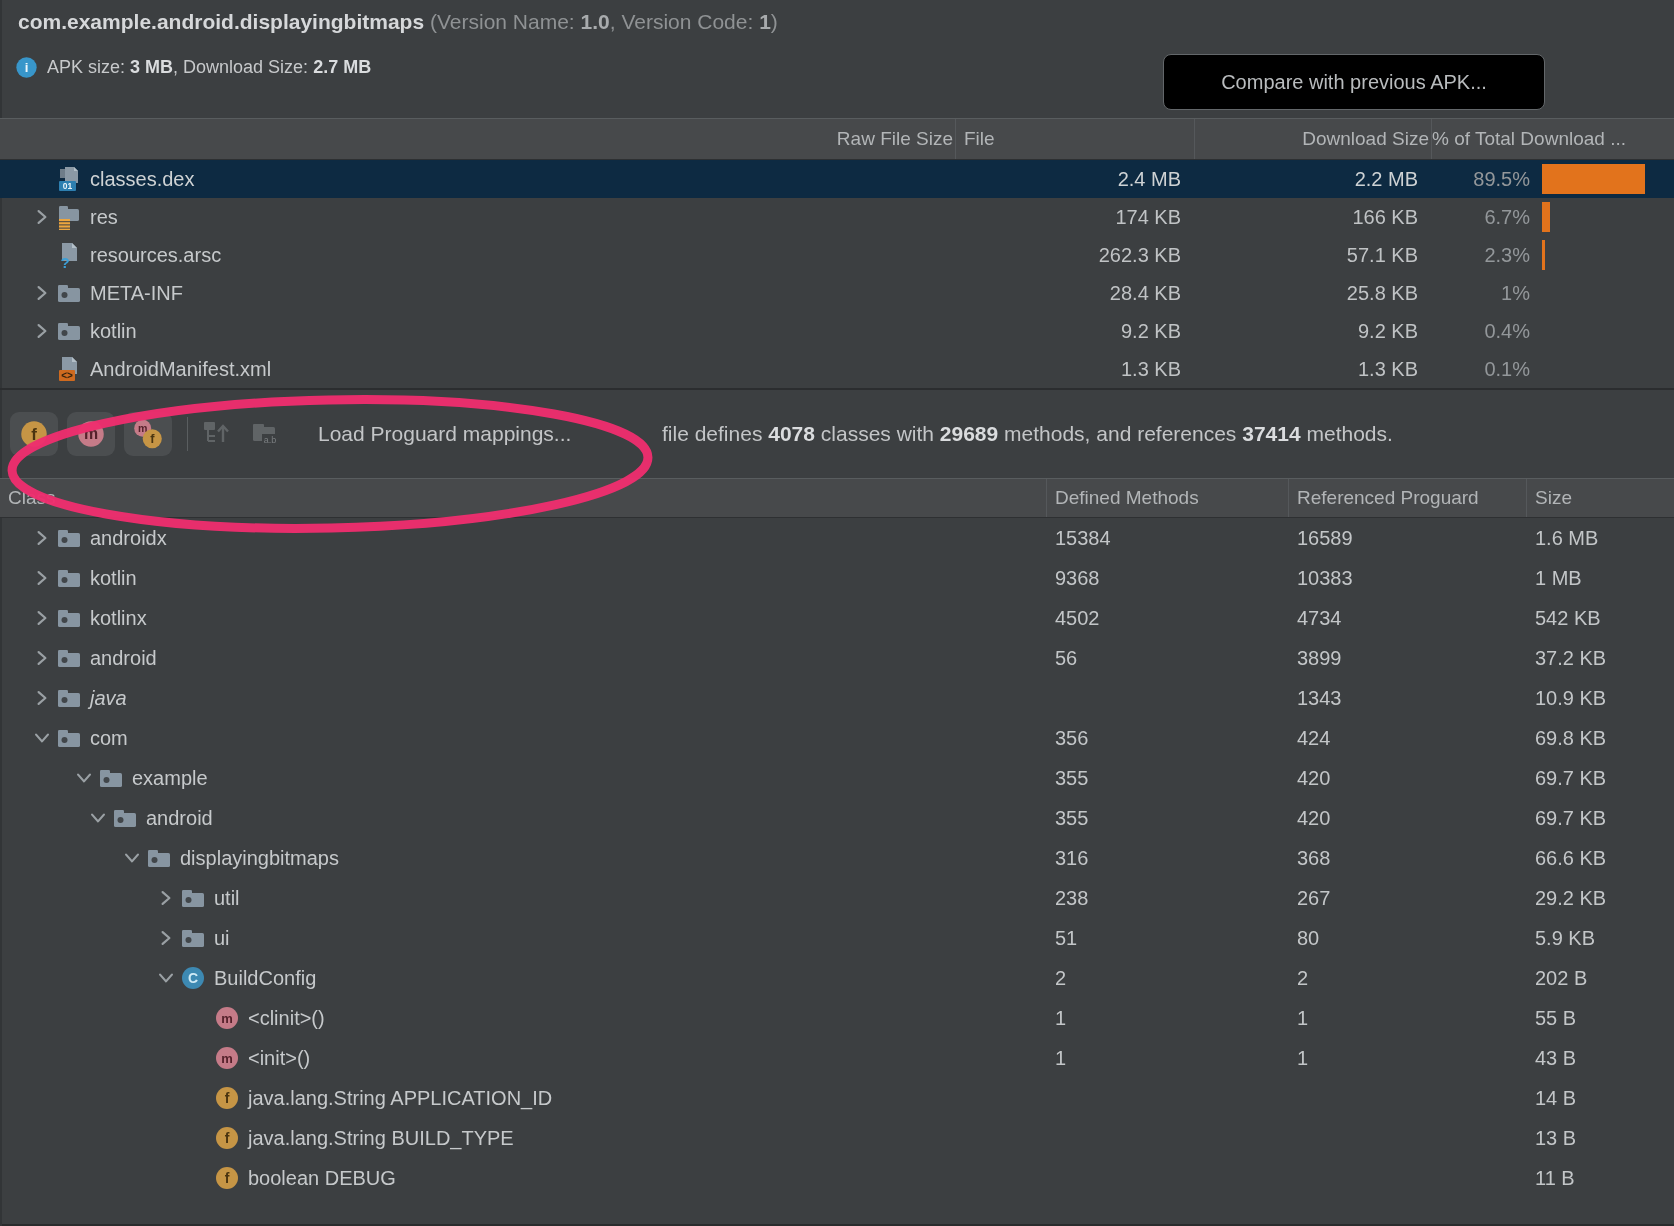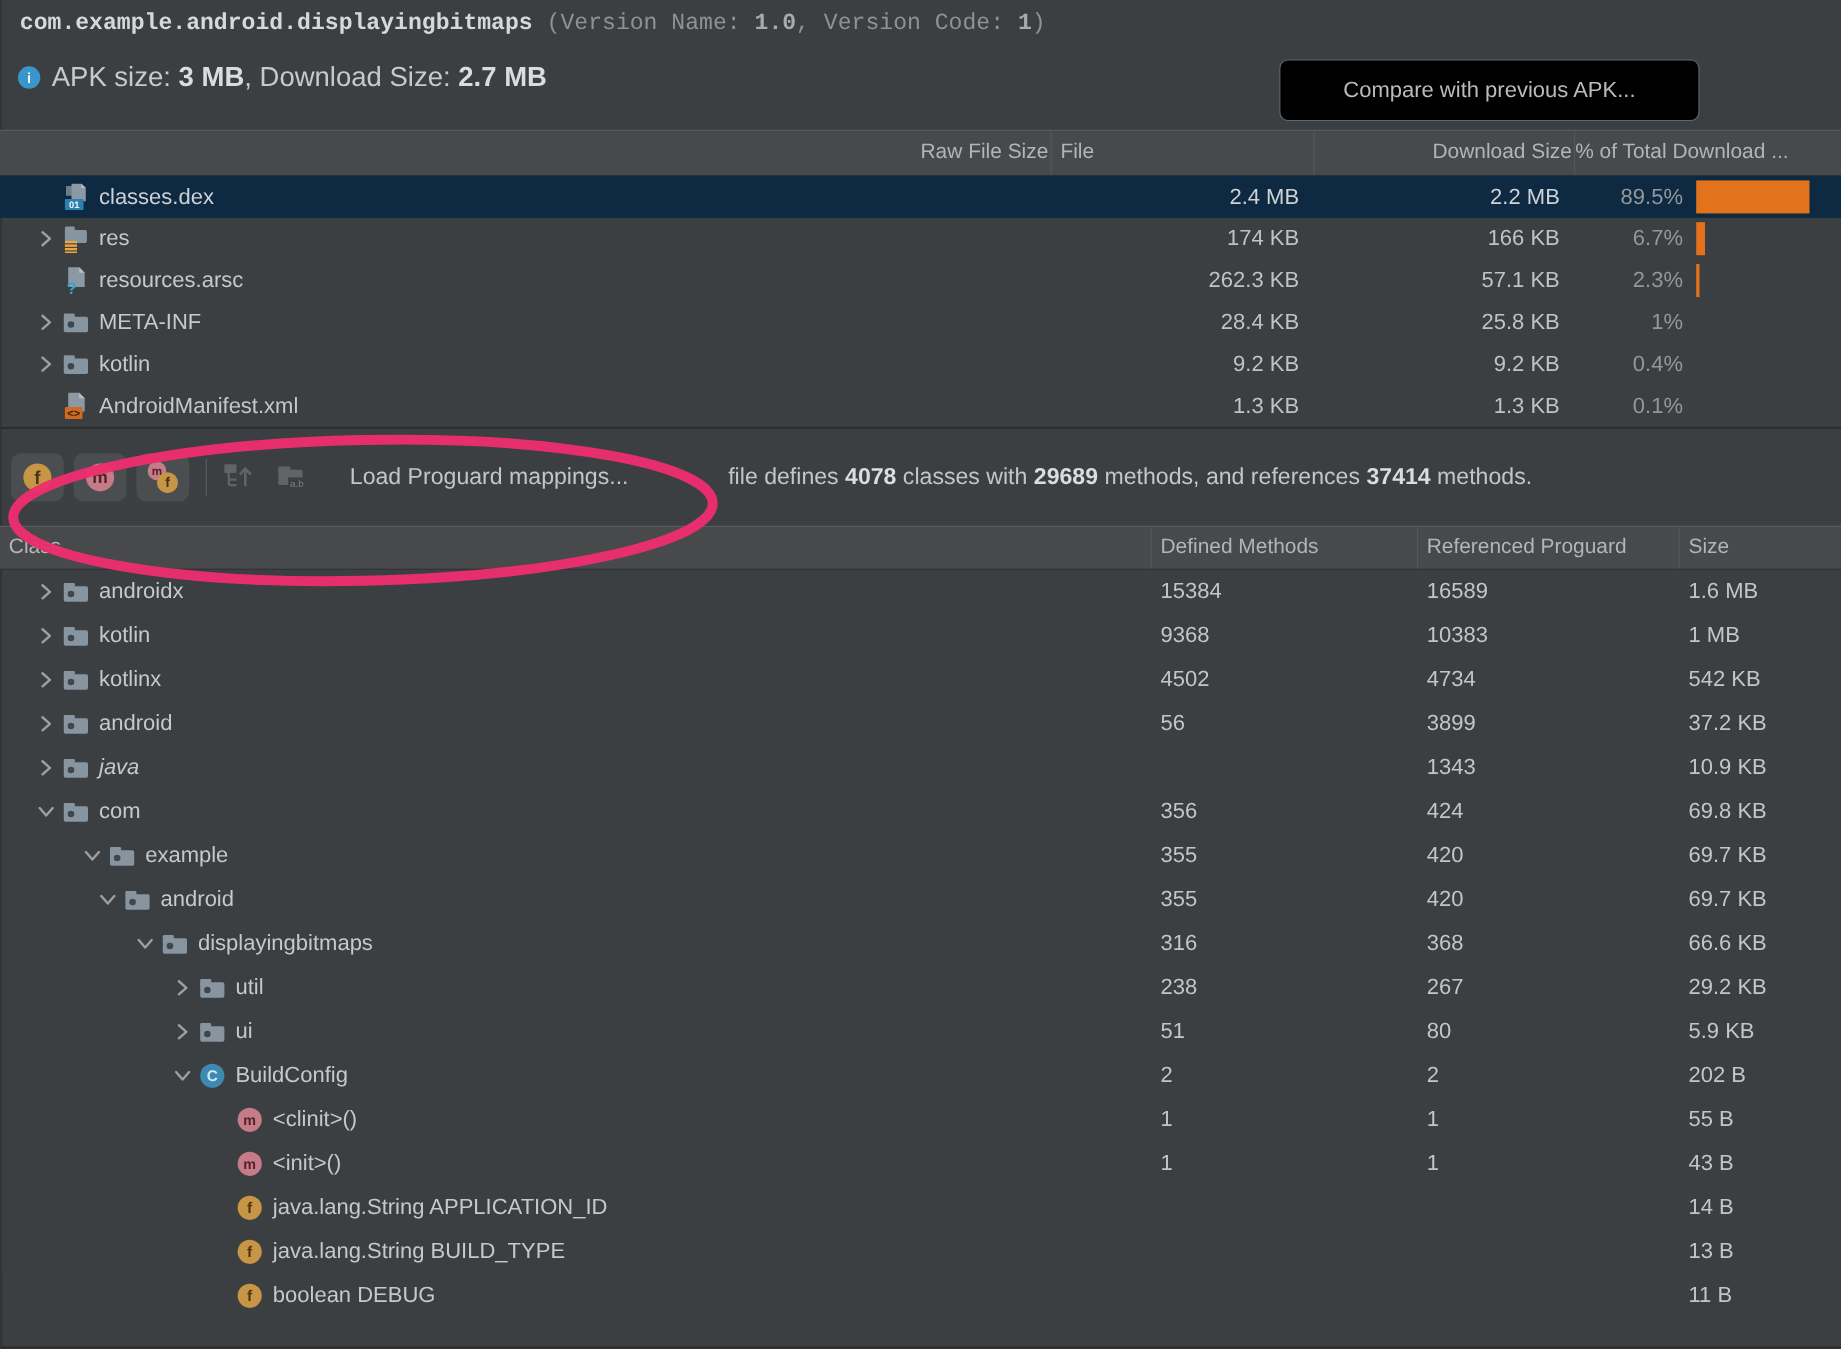--- a/index.html
+++ b/index.html
@@ -6,26 +6,26 @@
   html,body { background:#2c2e30; }
   .app {
     width:1674px; height:1226px; position:relative; overflow:hidden;
     background:#3c3f41; font-family:"Liberation Sans", sans-serif;
     box-shadow: inset 2px 0 0 #323537, inset 0 -2px 0 #2a2c2d;
   }
   svg text { font-family:"Liberation Sans", sans-serif; }
 
   
   .top { height:118px; position:relative; }
-  .title-line { position:absolute; left:18px; top:10px; font-size:21px; white-space:nowrap;font-family:Liberation Mono, monospace; }
+  .title-line { position:absolute; left:18px; top:10px; font-size:21px; white-space:nowrap; }
   .title-line .pkg { font-weight:bold; color:#d6d8da; }
   .title-line .ver { color:#8f9294; }
   .title-line .ver b { color:#a8abad; }
   .apk-line { position:absolute; left:15px; top:56px; display:flex; align-items:center; gap:9px; }
-  .apk-line .txt { font-size:25px; color:#c7c9cb; }
+  .apk-line .txt { font-size:18px; color:#c7c9cb; }
   .apk-line .txt b { color:#dadcde; }
   .cmp-btn {
     position:absolute; left:1163px; top:54px; width:382px; height:56px;
     border:1px solid #63676a; border-radius:8px; background:#000000;
     color:#b9bcbe; font-size:20px; display:flex; align-items:center; justify-content:center;
     cursor:default;
   }
 
   
   .thead { display:grid; align-items:stretch; background:#47494b;

